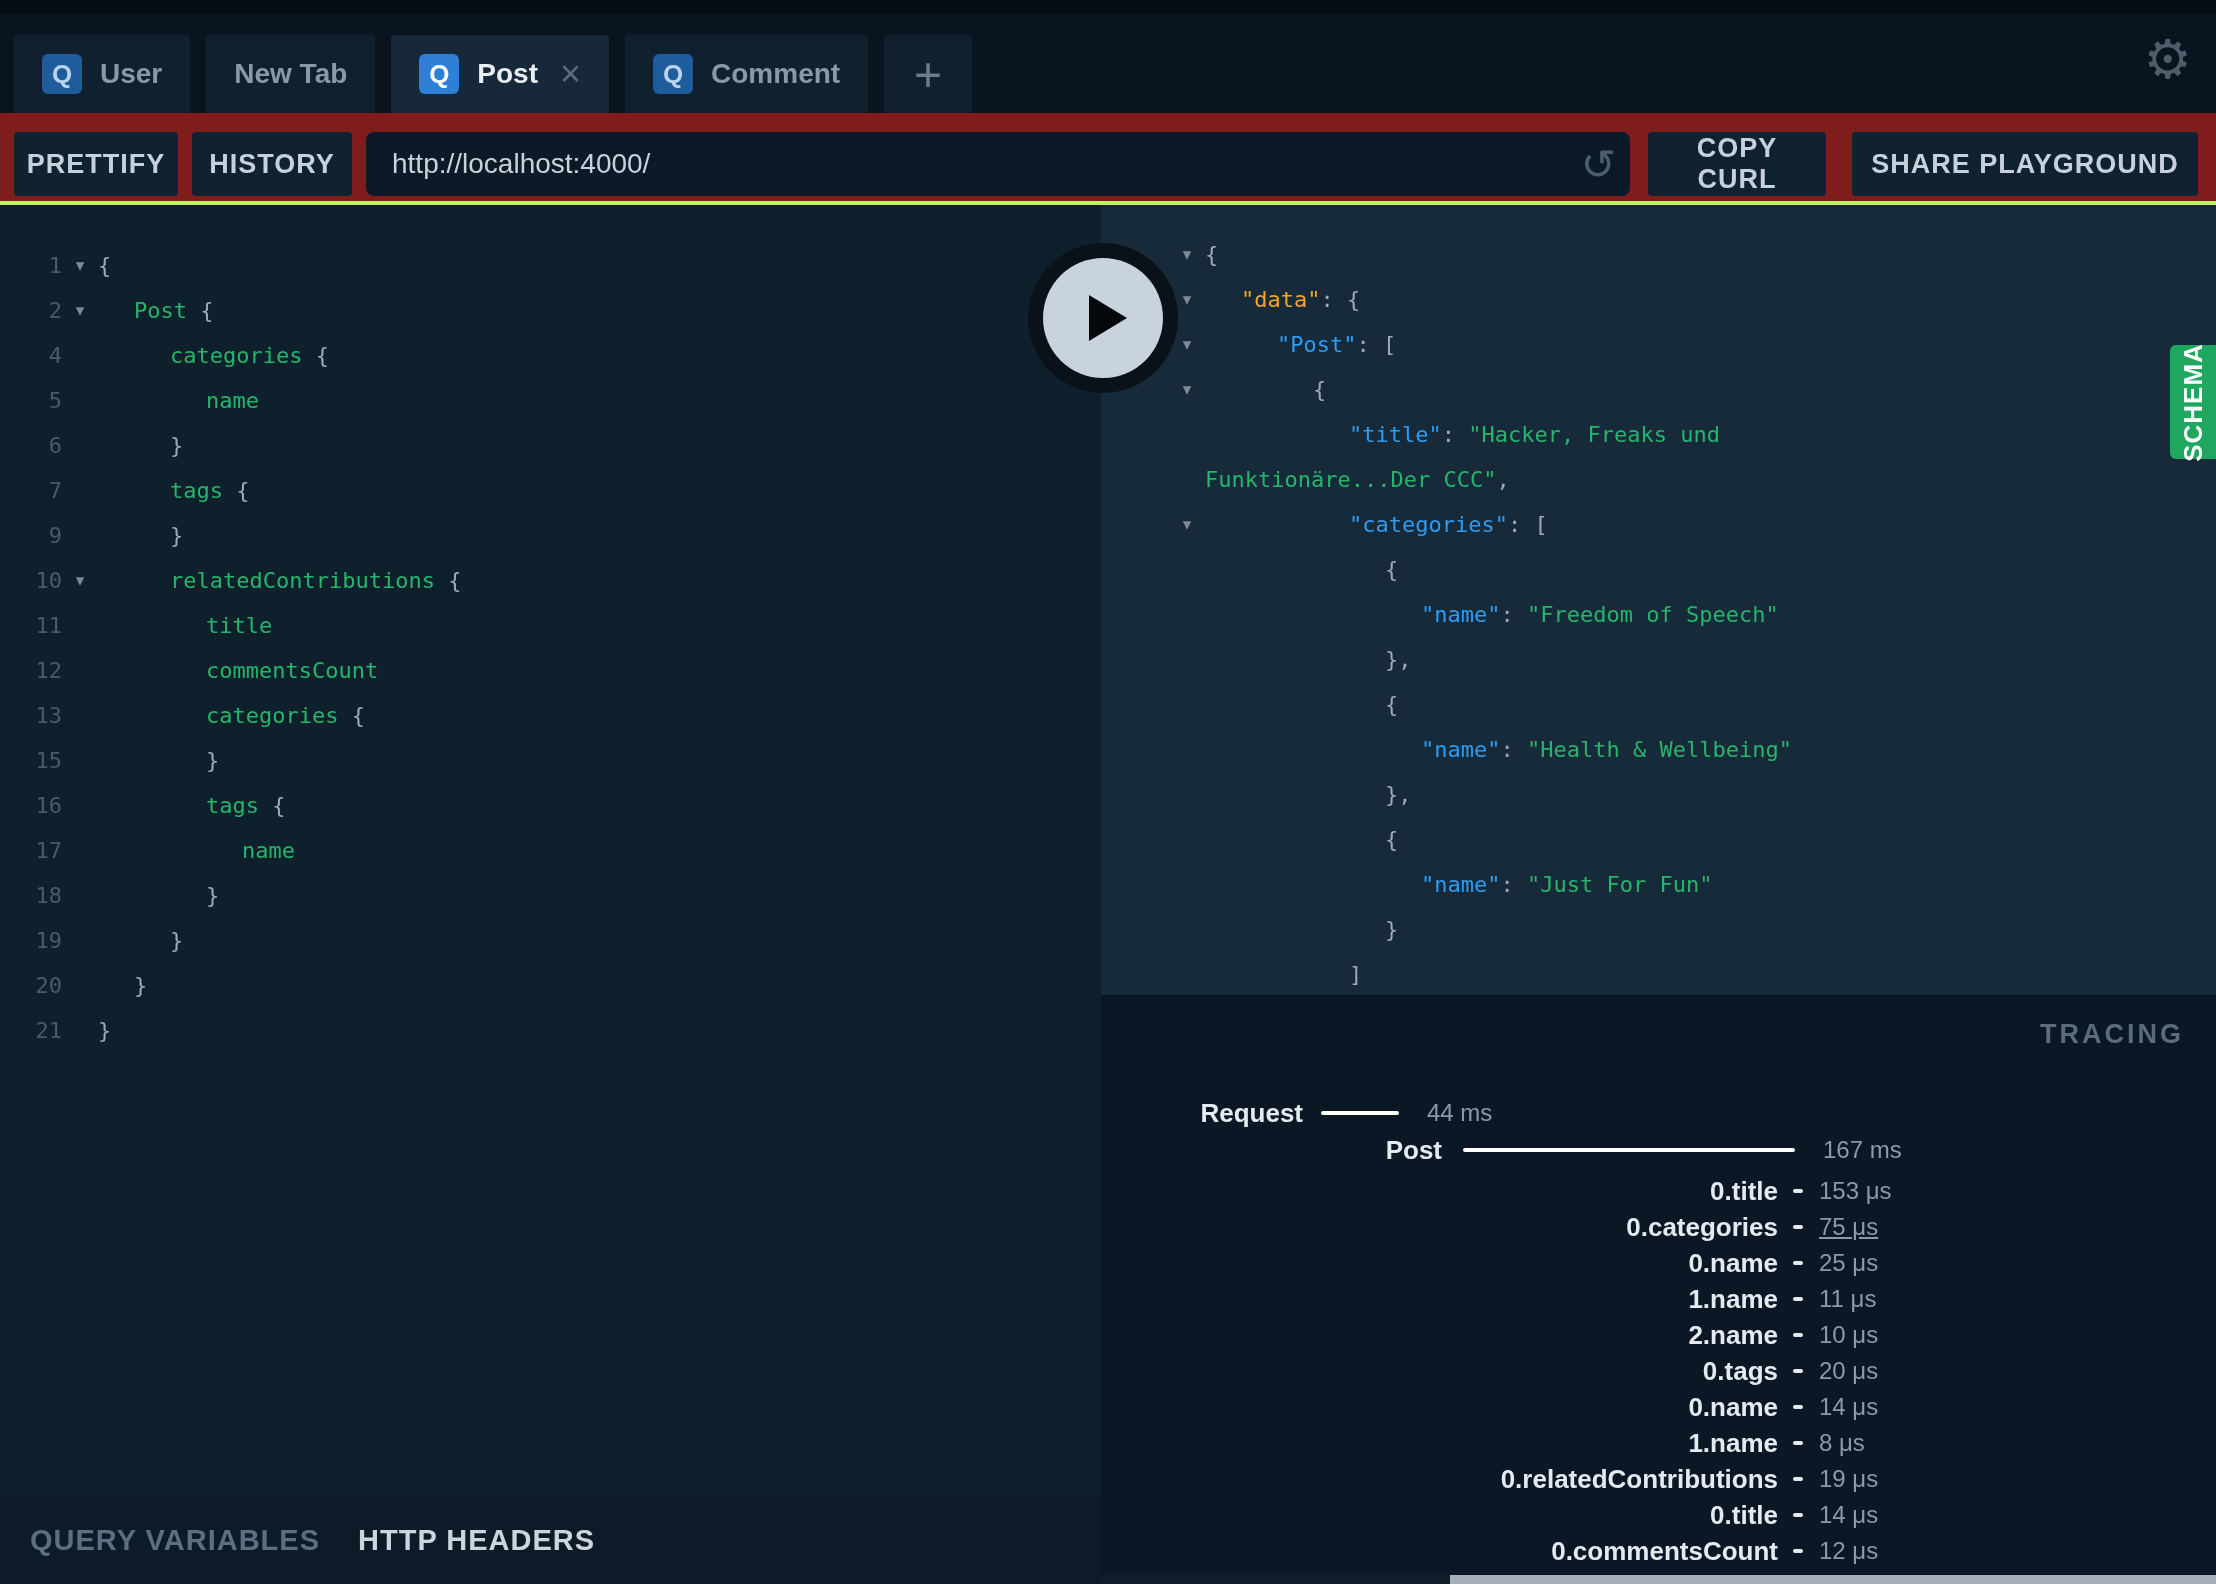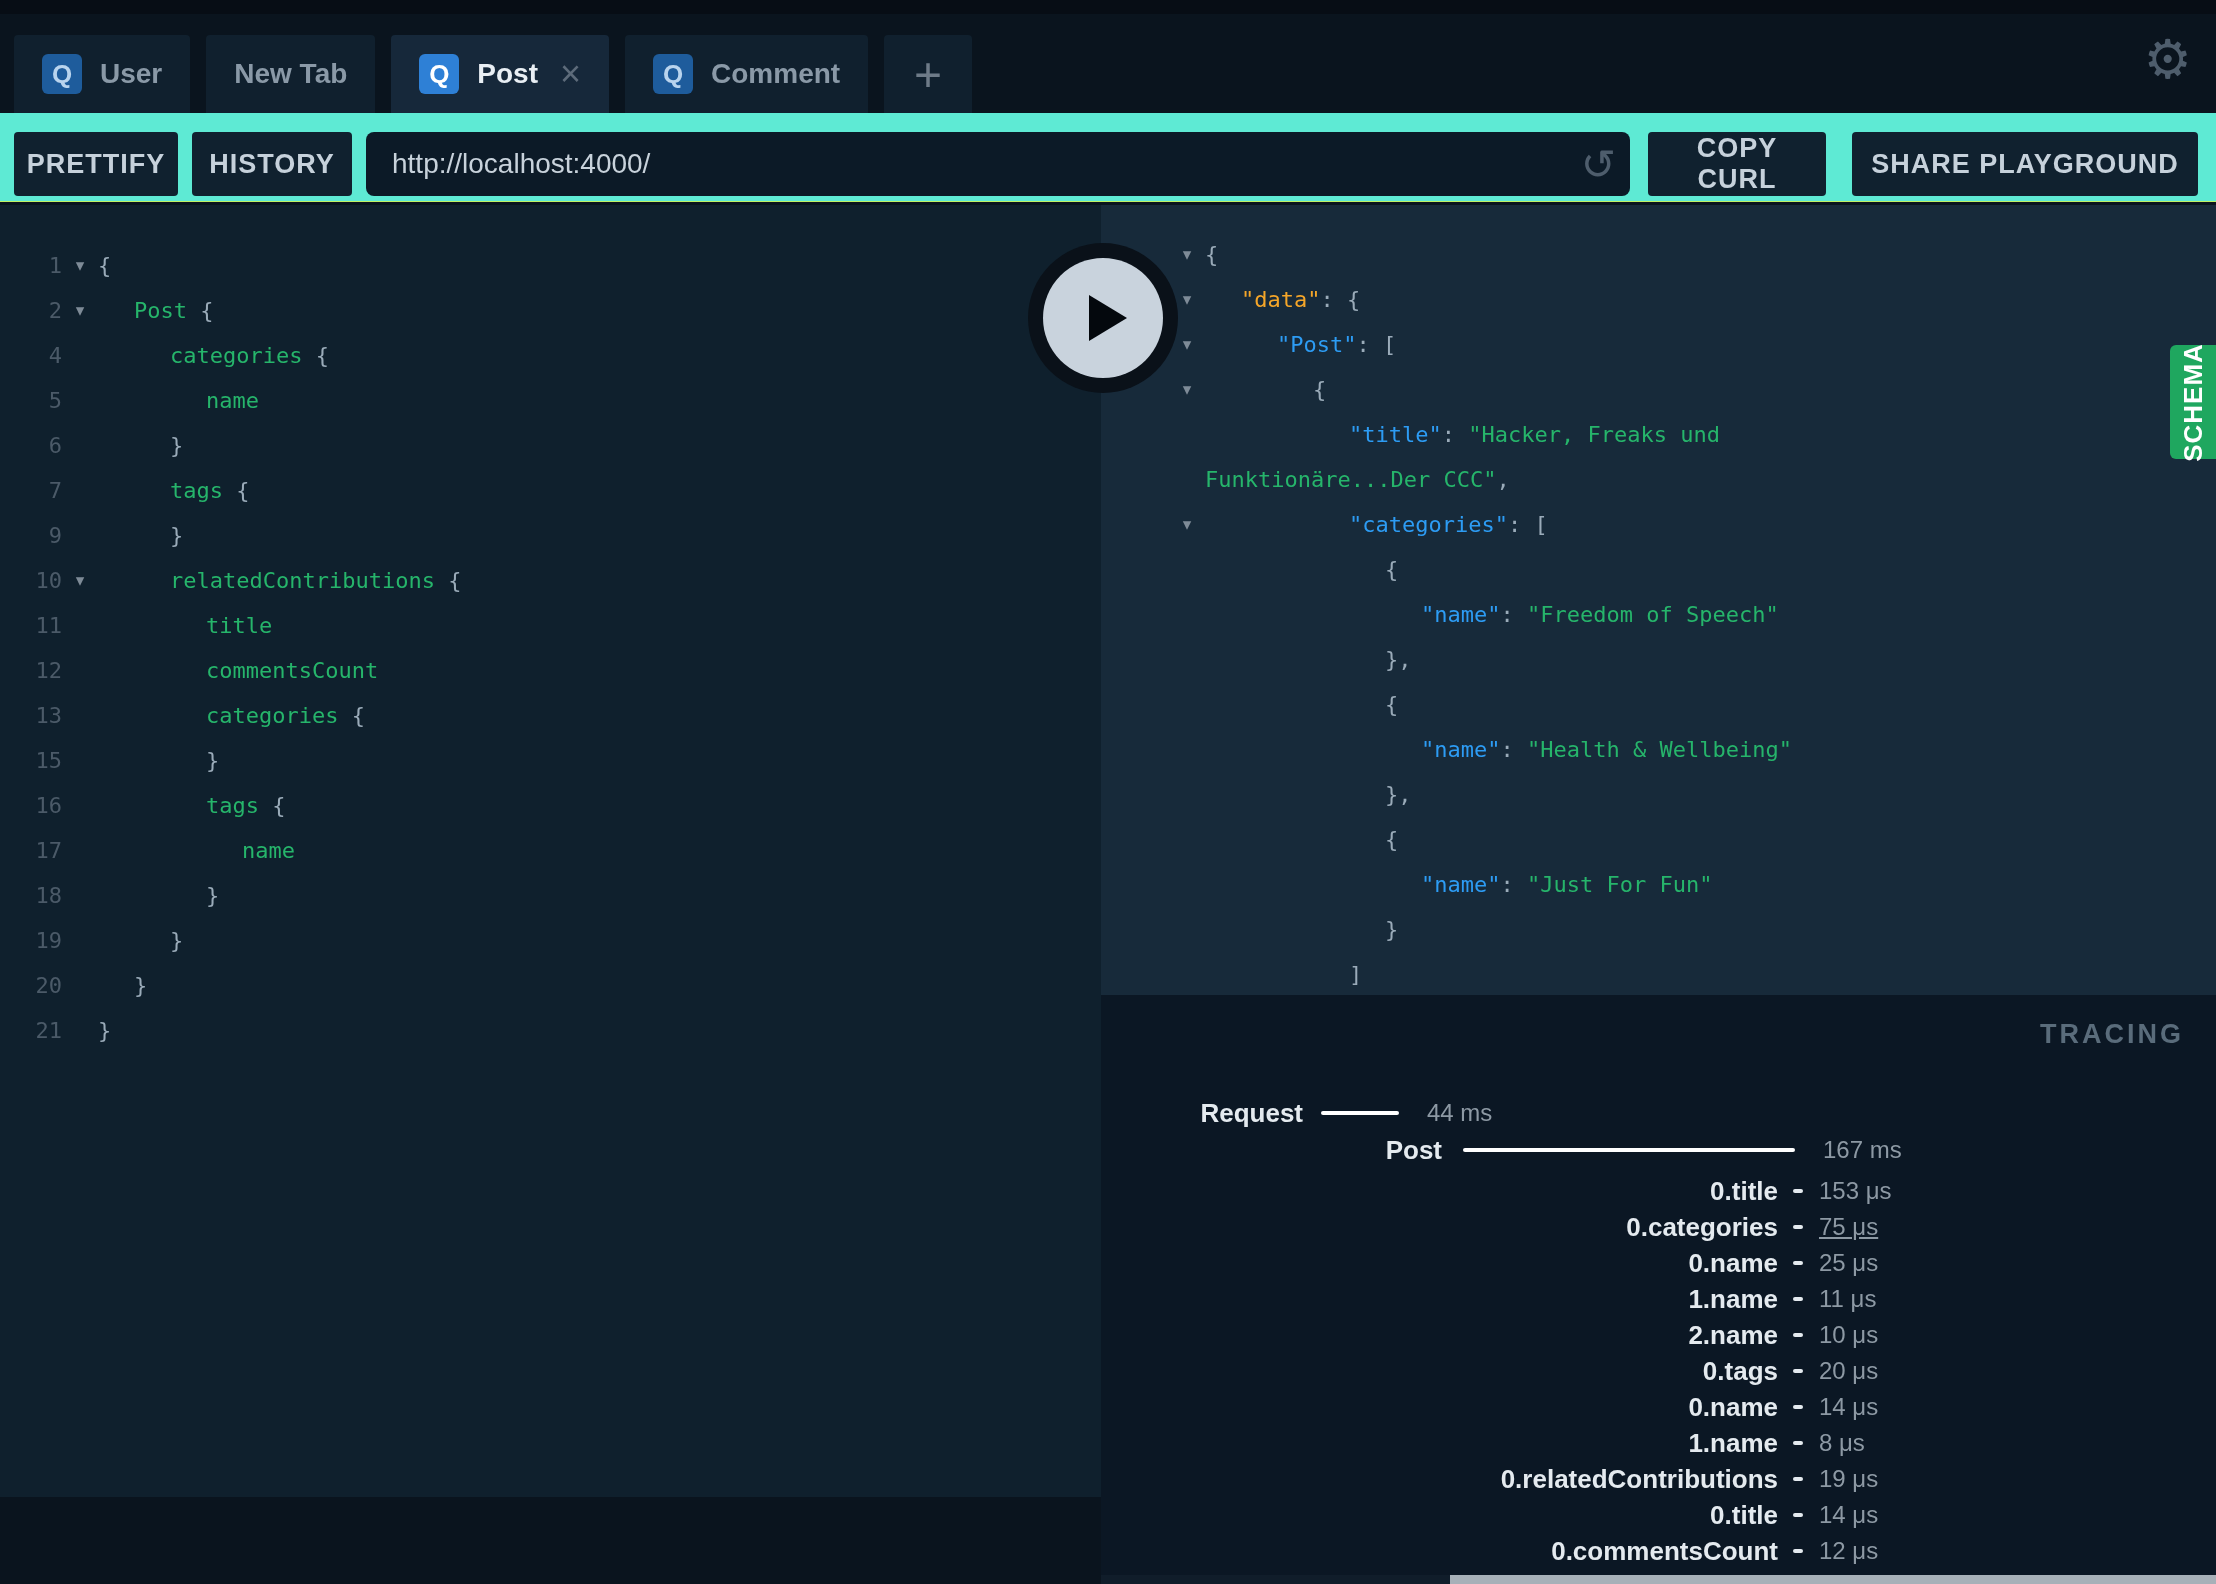--- a/index.html
+++ b/index.html
@@ -17,22 +17,22 @@
   .tab.active .qbadge{background:#2E80D6;color:#FFFFFF;}
   .tablabel{font-size:28px;color:#8A99A7;font-weight:600;}
   .tab.active .tablabel{color:#E9EFF4;}
   .tabclose{font-size:36px;color:#5D6B7A;line-height:1;margin-left:4px;}
   #plustab{position:absolute;top:35px;height:78px;width:88px;background:#10202E;border-radius:4px 4px 0 0;
            display:flex;align-items:center;justify-content:center;font-size:48px;color:#6E7B88;cursor:pointer;}
   #gear{position:absolute;right:24px;top:28px;font-size:54px;color:#4E5D6C;cursor:pointer;
         font-family:"DejaVu Sans",sans-serif;}
 
   
-  #toolbar{position:absolute;left:0;top:113px;width:2216px;height:88px;background:#5eead4;
-           border-bottom:1px solid #bef264;}
+  #toolbar{position:absolute;left:0;top:113px;width:2216px;height:88px;background:#7f1d1d;
+           border-bottom:8px solid #bef264;}
   .tbtn{position:absolute;top:19px;height:64px;background:#10212F;border-radius:4px;border:none;
         color:#C6D1DB;font-size:27px;font-weight:600;letter-spacing:1px;cursor:pointer;
         font-family:"Liberation Sans",sans-serif;display:flex;align-items:center;justify-content:center;}
   #btn-prettify{left:14px;width:164px;}
   #btn-history{left:192px;width:160px;}
   #urlwrap{position:absolute;left:366px;top:19px;width:1264px;height:64px;background:#0C1A27;border-radius:8px;}
   #urlinput{position:absolute;left:0;top:0;width:100%;height:100%;background:transparent;border:none;outline:none;
             color:#C8D2DB;font-size:28px;padding:0 70px 0 26px;box-sizing:border-box;
             font-family:"Liberation Sans",sans-serif;}
   #resetbtn{position:absolute;right:14px;top:8px;font-size:42px;color:#4E5D6C;cursor:pointer;
@@ -251,13 +251,17 @@
         </div>
         <div class="trow" style="top: 577px; left: 0px; width: 1115px;">
           <div class="trlabel" style="left: 0px; width: 677px;">0.categories</div>
           <div class="trval" style="left: 718px;">10 μs</div>
         </div>
       </div>
     <div id="hscroll-track"></div>
     <div id="hscroll-thumb"></div>
   </div>
 
+  <div id="footerbar">
+    <span id="qv">QUERY VARIABLES</span>
+    <span id="hh">HTTP HEADERS</span>
+  </div>
 </div>
 
 </body></html>

